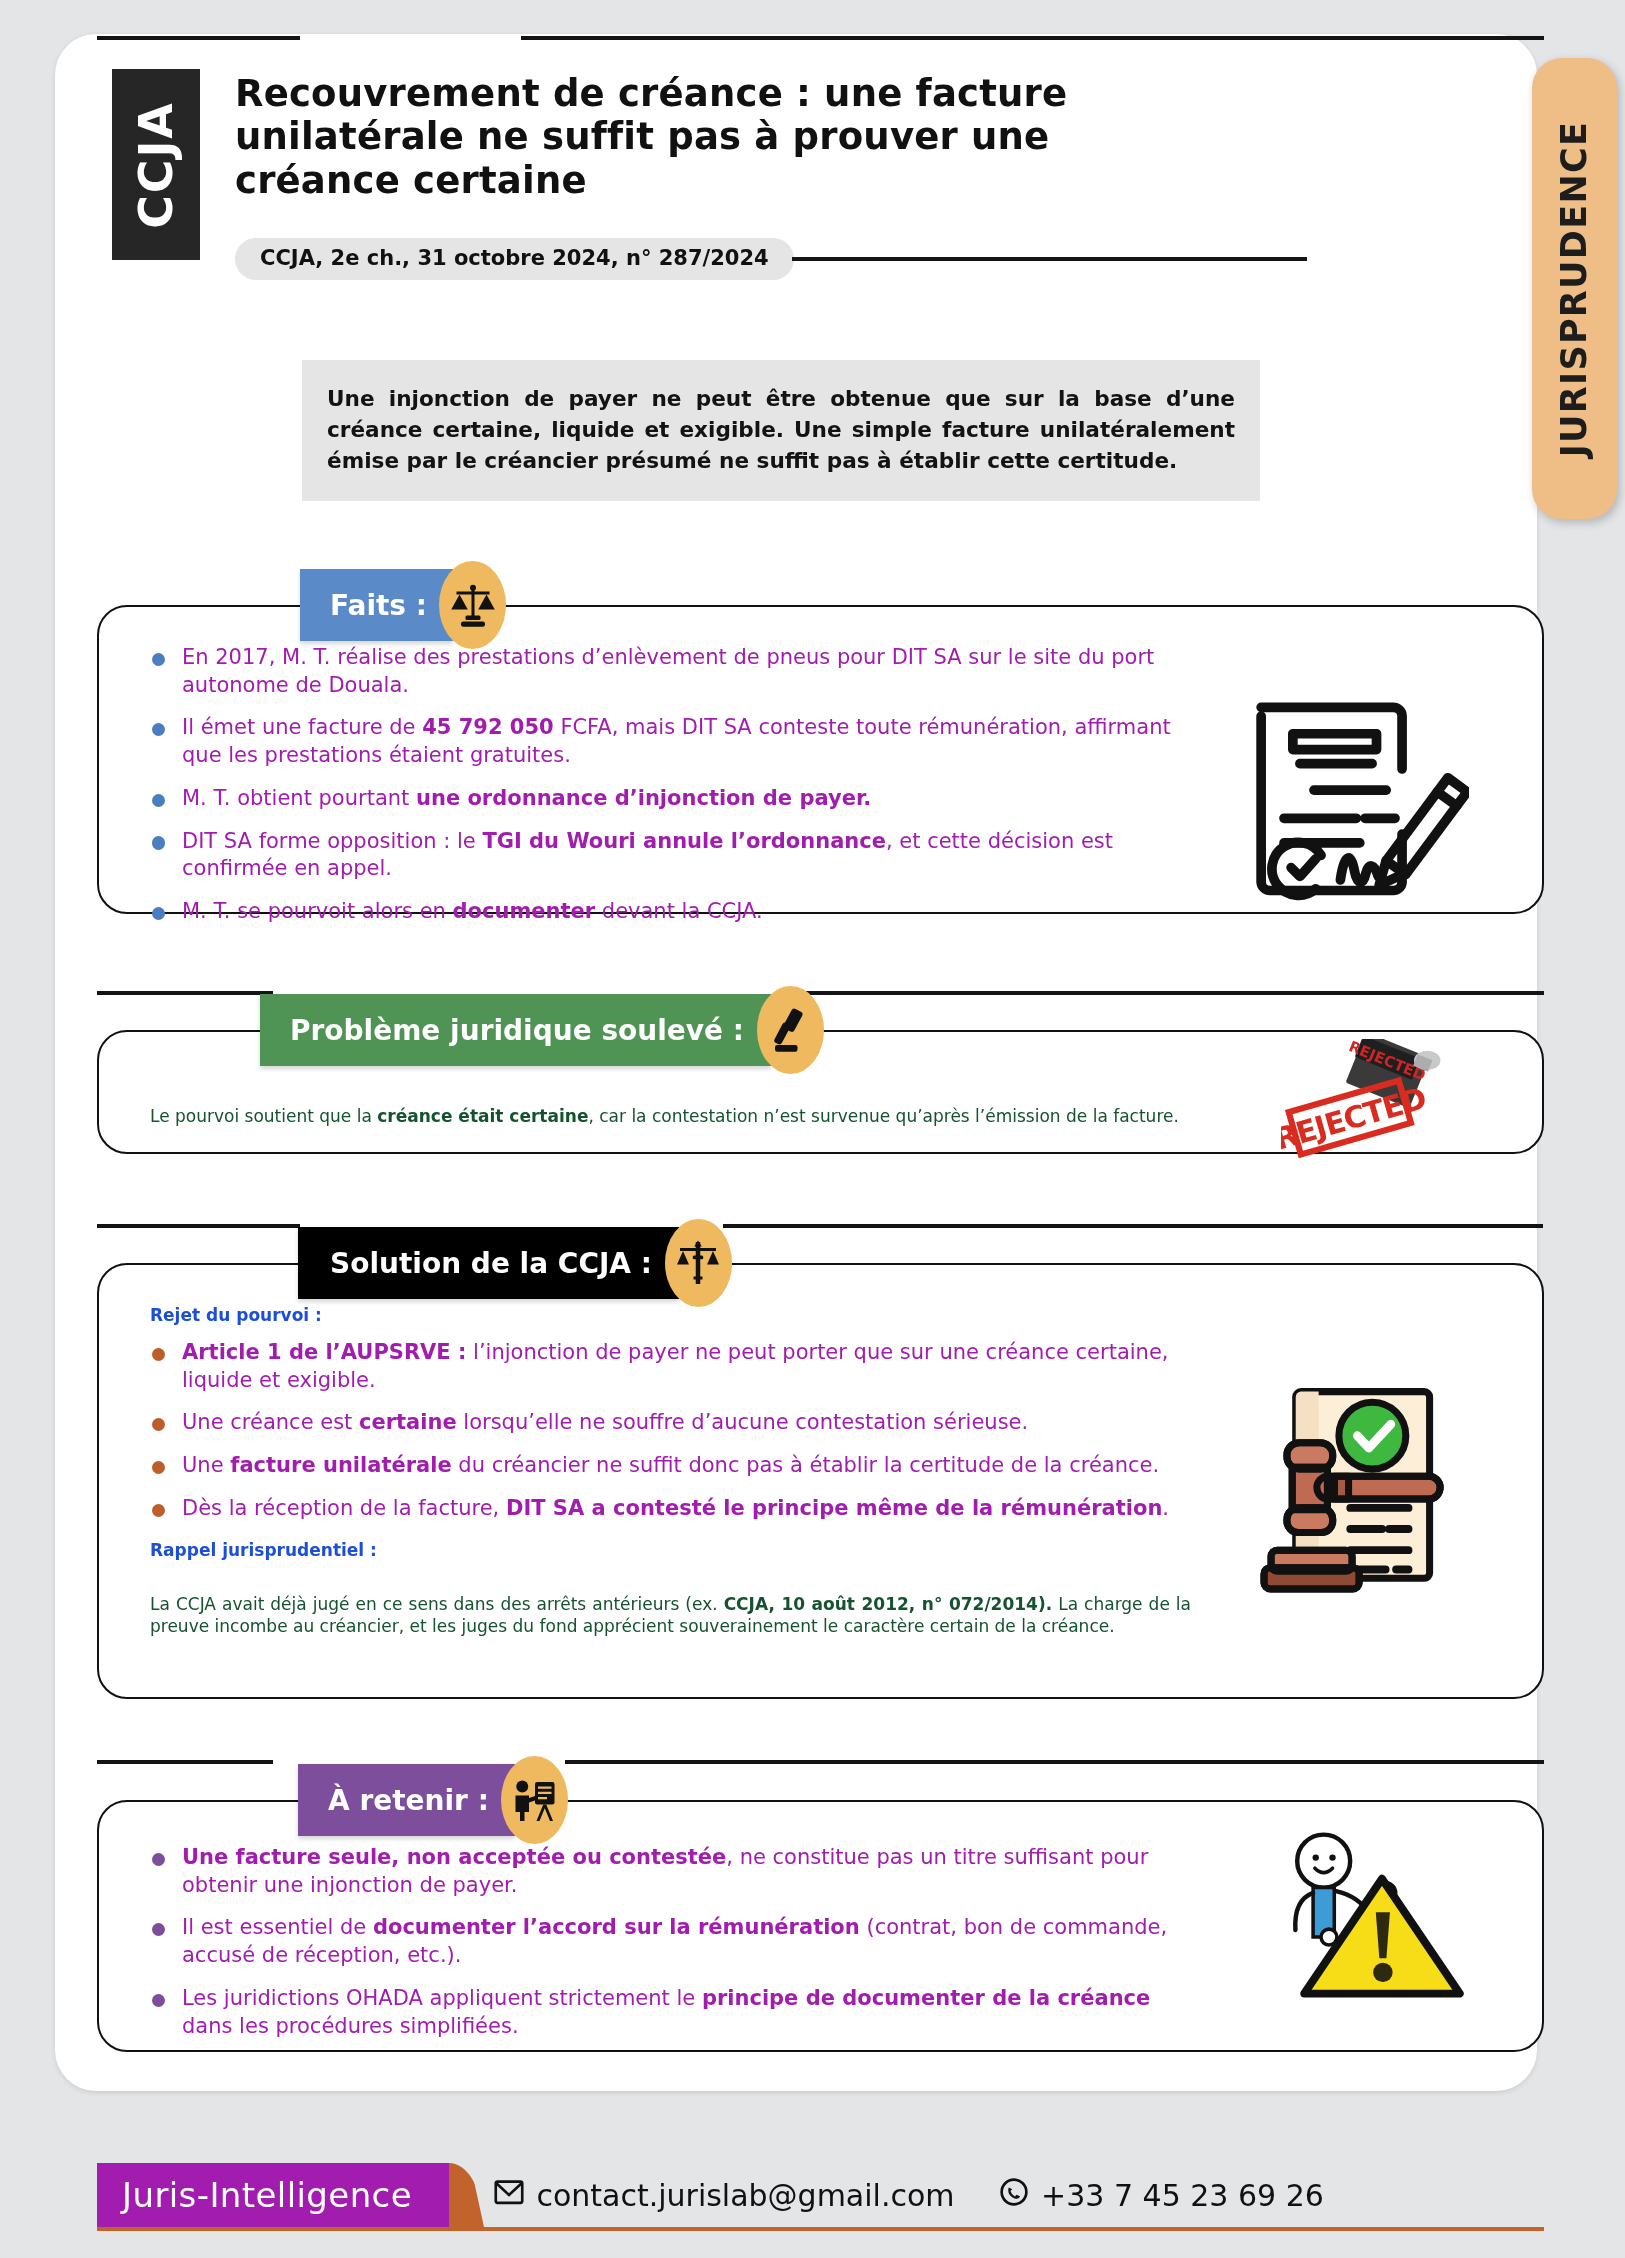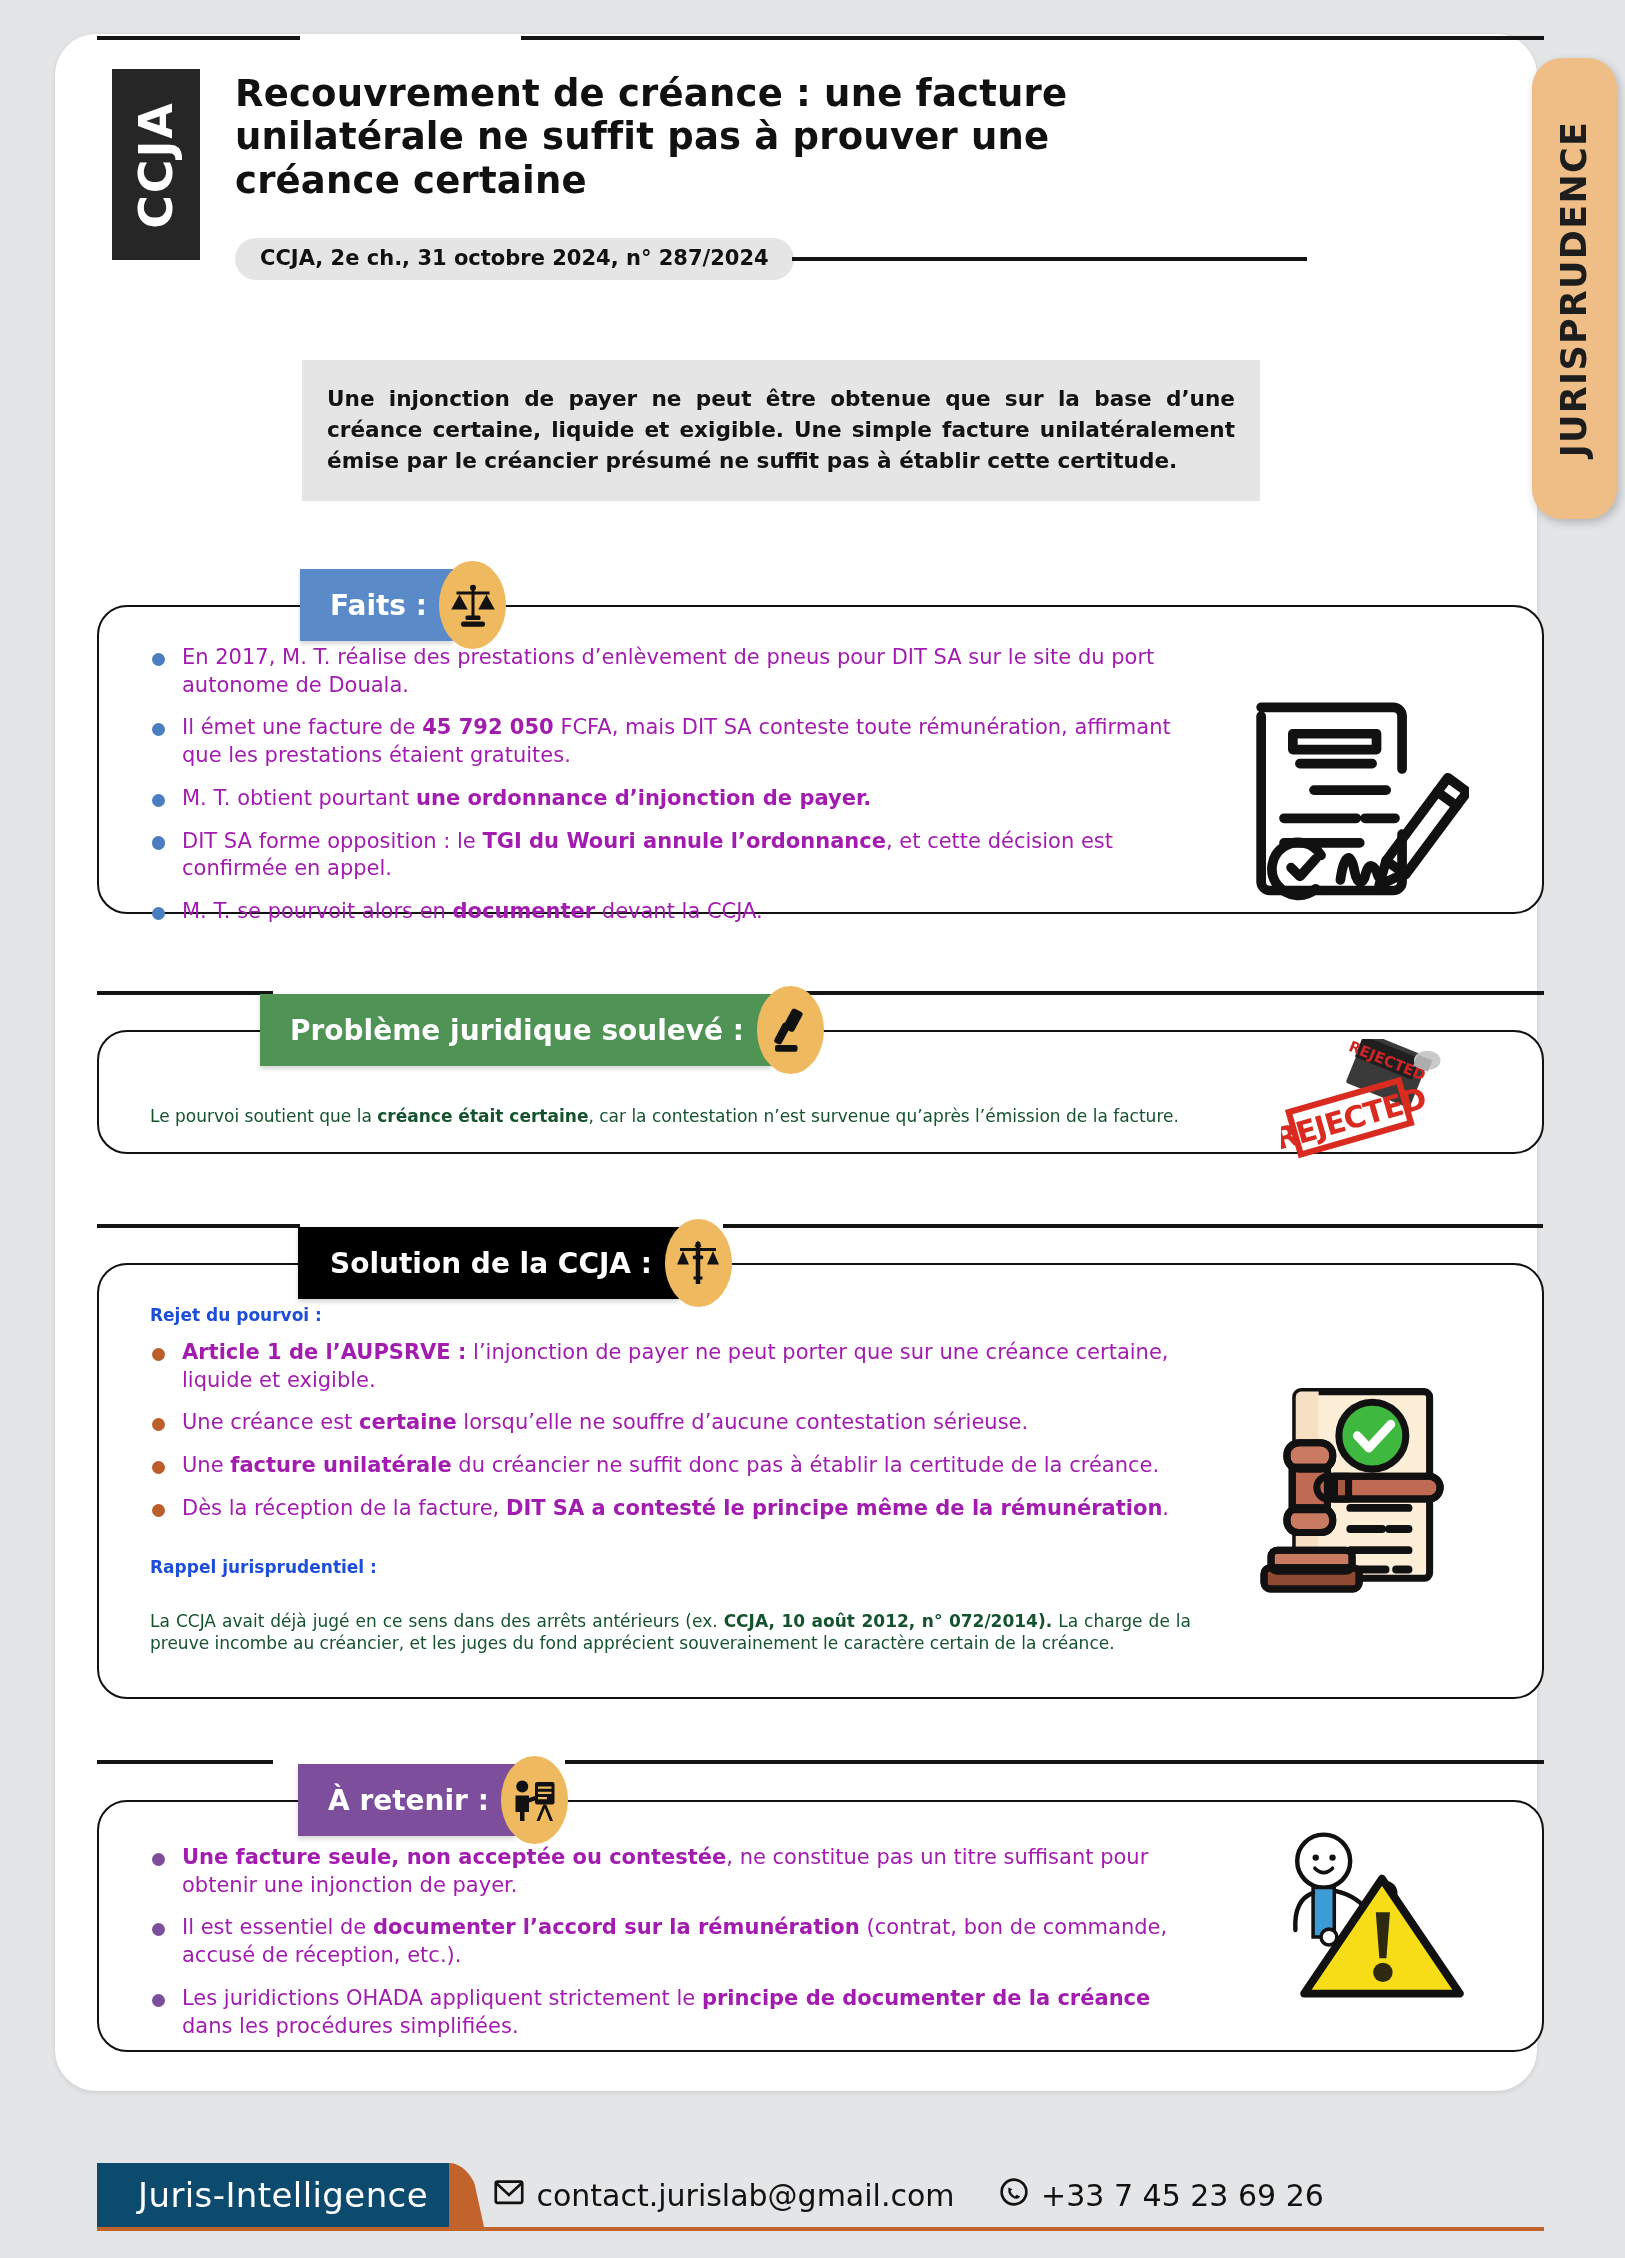--- a/index.html
+++ b/index.html
@@ -238,24 +238,24 @@
 
   .art-slot { position: absolute; }
 
   
   .footer-tab {
     position: absolute;
     left: 97px;
     top: 2163px;
     width: 353px;
     height: 64px;
-    background: #0c4a6e;
-    display: flex;
-    align-items: center;
-    padding-left: 41px;
+    background: #a21caf;
+    display: flex;
+    align-items: center;
+    padding-left: 25px;
   }
   .footer-tab::after {
     content: "";
     position: absolute;
     right: -34px;
     top: 0;
     width: 35px;
     height: 64px;
     background: #c2632c;
     border-top-right-radius: 35px 64px;
@@ -434,21 +434,21 @@
   </div>
 
   <div class="card-body" style="position:absolute; left:97px; top:1263px; width:1447px; height:436px; padding-top:42px;">
     <div class="subhead">Rejet du pourvoi :</div>
     <ul class="bul" style="--bc:#bb5e2a; width:1041px;">
       <li><b>Article 1 de l’AUPSRVE :</b> l’injonction de payer ne peut porter que sur une créance certaine, liquide et exigible.</li>
       <li>Une créance est <b>certaine</b> lorsqu’elle ne souffre d’aucune contestation sérieuse.</li>
       <li>Une <b>facture unilatérale</b> du créancier ne suffit donc pas à établir la certitude de la créance.</li>
       <li>Dès la réception de la facture, <b>DIT SA a contesté le principe même de la rémunération</b>.</li>
     </ul>
-    <div class="subhead" style="margin-top:34px;">Rappel jurisprudentiel :</div>
+    <div class="subhead" style="margin-top:17px;">Rappel jurisprudentiel :</div>
     <div class="para" style="width:1041px;">La CCJA avait déjà jugé en ce sens dans des arrêts antérieurs (ex. <b>CCJA, 10 août 2012, n° 072/2014).</b> La charge de la preuve incombe au créancier, et les juges du fond apprécient souverainement le caractère certain de la créance.</div>
   </div>
 
   <div class="art-slot" style="left:1246px; top:1374px; width:221px; height:229px;">
     <svg viewBox="0 0 250 260" width="221" height="229" aria-hidden="true">
       <g stroke="#111" stroke-width="8" stroke-linejoin="round" stroke-linecap="round">
         <path d="M62 20 h140 a6 6 0 0 1 6 6 v200 a6 6 0 0 1 -6 6 H62 a6 6 0 0 1 -6 -6 V26 a6 6 0 0 1 6 -6 z" fill="#fdeed8"></path>
         <path d="M62 20 h20 v212 h-20 a6 6 0 0 1 -6 -6 V26 a6 6 0 0 1 6 -6 z" fill="#f5e0c4" stroke="none"></path>
         <circle cx="143" cy="70" r="38" fill="#3fb83f"></circle>
         <path d="M126 70 l13 14 l25 -27" fill="none" stroke="#fff" stroke-width="10"></path>

